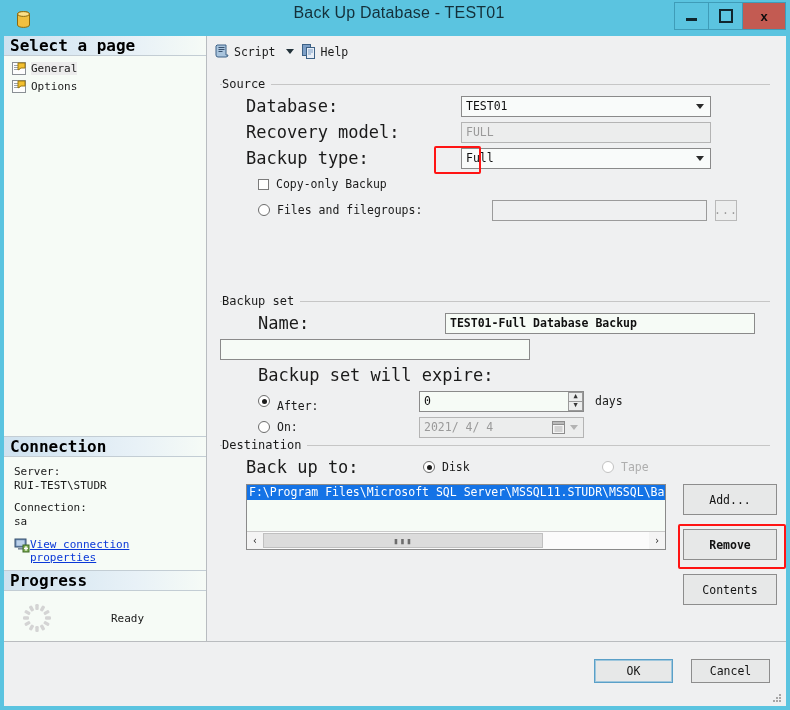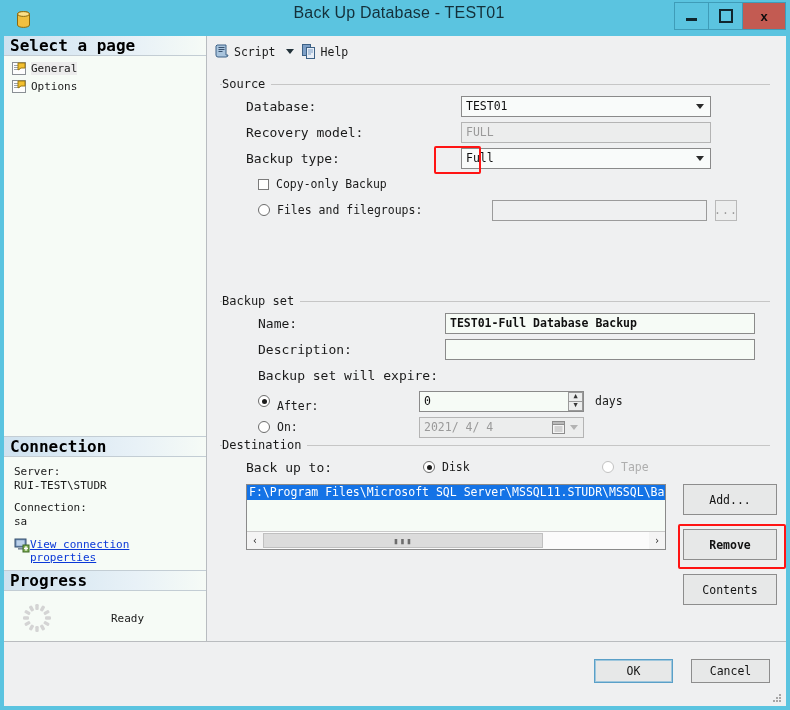--- a/index.html
+++ b/index.html
@@ -60,21 +60,21 @@
   .content{position:relative;padding:6px 16px 0 12px;}
 
   
   .group{position:relative;margin-top:6px;}
   .glabel{position:absolute;left:2px;top:-1px;background:#eff0f1;padding-right:6px;
     font-size:12px;z-index:2;}
   .gline{position:absolute;left:0;right:0;top:6px;height:1px;background:#c6c6c6;}
   .gbody{padding-top:15px;}
 
   .row{display:flex;align-items:center;height:26px;}
-  .lab{font-size:13px;}
+  .lab{font-size:17px;}
   .ind1{margin-left:26px;}
   .ind2{margin-left:38px;}
 
   input[type=text],.fakefield{
     box-sizing:border-box;height:21px;border:1px solid #8a8a8a;background:#f6fbf6;
     font-family:"DejaVu Sans Mono","Liberation Mono",monospace;font-size:11.5px;
     padding:0 4px;line-height:19px;color:#101010;outline:none;}
   .fakefield.disabled{background:#eceded;border-color:#b4b4b4;color:#9a9a9a;}
   .combo{position:relative;box-sizing:border-box;height:21px;border:1px solid #8a8a8a;
     background:#f9fbfa;font-size:11.5px;line-height:19px;padding:0 20px 0 4px;color:#101010;}
@@ -293,21 +293,20 @@
         <div class="gline"></div>
         <div class="glabel">Backup set</div>
         <div class="gbody">
 
           <div class="row">
             <span class="lab ind2" style="width:187px;">Name:</span>
             <input type="text" style="width: 310px; font-weight: bold;" value="TEST01-Full Database Backup">
           </div>
 
           <div class="row">
-            <span class="lab ind2" style="width:187px;">Description:</span>
             <input type="text" style="width: 310px;" value="">
           </div>
 
           <div class="row">
             <span class="lab ind2">Backup set will expire:</span>
           </div>
 
           <div class="row">
             <span style="width:38px;"></span>
             <span class="radio on"></span>

